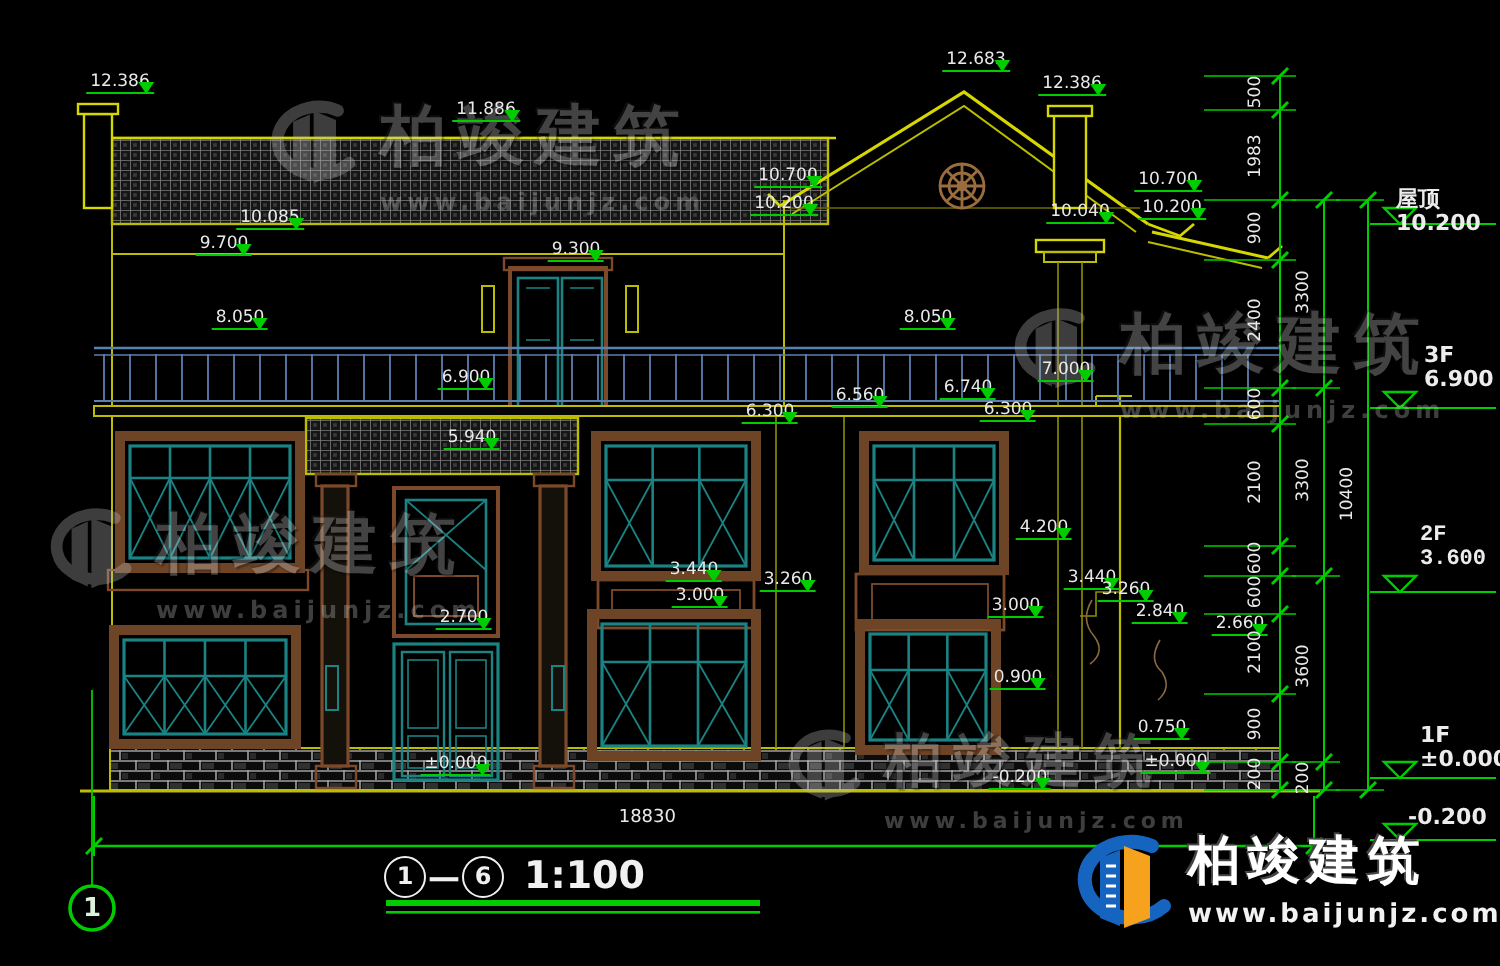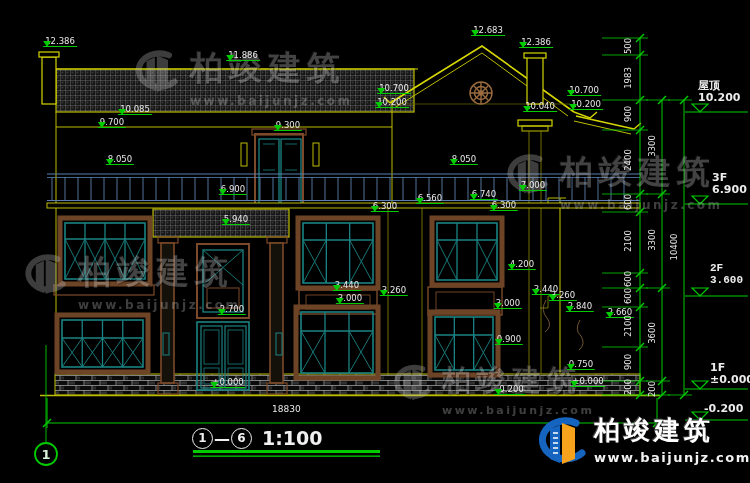--- a/index.html
+++ b/index.html
@@ -5,28 +5,28 @@
   html,body{margin:0;padding:0;background:#222;}
   #stage{position:relative;width:750px;height:483px;background:#000;overflow:hidden;
          font-family:"DejaVu Sans",sans-serif;}
   #cad{position:absolute;left:0;top:0;}
   
   .wm{position:absolute;display:flex;align-items:flex-start;opacity:.32;pointer-events:none;}
   .wm .col{display:flex;flex-direction:column;margin-left:8px;}
   .wm-title{color:#cfcfcf;font-weight:bold;letter-spacing:6px;text-shadow:1px 1px 1px #000, -1px -1px 0 #2a2a2a;white-space:nowrap;}
   .wm-url{color:#c2c2c2;font-weight:bold;letter-spacing:2.5px;margin-top:3px;white-space:nowrap;}
   
-  .mk{position:absolute;transform:translateX(-50%);text-align:left;color:#e9e9e9;
+  .mk{position:absolute;transform:translateX(-50%);text-align:right;color:#e9e9e9;
       font-size:8.5px;line-height:10px;white-space:nowrap;}
   .mk .ln{display:block;border-bottom:1px solid #00cc00;padding:0 2px;}
   .mk .tri{width:0;height:0;border:4px solid transparent;border-top:6px solid #00cc00;margin:-1px auto 0;}
   .rdim{position:absolute;color:#e9e9e9;font-size:8.5px;transform:translate(-50%,-50%) rotate(-90deg);white-space:nowrap;}
   .flr{position:absolute;color:#ececec;font-weight:bold;font-size:11px;line-height:12px;white-space:nowrap;}
   .flr .val{font-weight:bold;}
-  .dimtext{position:absolute;color:#e9e9e9;font-size:9px;text-align:left;}
+  .dimtext{position:absolute;color:#e9e9e9;font-size:9px;text-align:right;}
   
   .title-row{position:absolute;display:flex;align-items:center;color:#f0f0f0;}
   .circle-num{width:19px;height:19px;border:1.6px solid #f0f0f0;border-radius:50%;
       display:flex;align-items:center;justify-content:center;font-size:12px;font-weight:bold;}
   .t-dash{font-weight:bold;font-size:16px;margin:0 1px;}
   .t-name{font-size:24px;font-weight:bold;letter-spacing:1px;margin-left:3px;}
   .t-scale{font-size:19px;font-weight:bold;margin-left:10px;}
   .bubble-num{position:absolute;color:#d9f2d9;font-size:13px;font-weight:bold;
       transform:translateX(-50%);}
   
@@ -391,21 +391,21 @@
       <div class="rdim" style="left: 628px; top: 279px;">600</div>
       <div class="rdim" style="left: 628px; top: 296px;">600</div>
       <div class="rdim" style="left: 628px; top: 326px;">2100</div>
       <div class="rdim" style="left: 628px; top: 362px;">900</div>
       <div class="rdim" style="left: 628px; top: 387px;">200</div>
       <div class="rdim" style="left: 652px; top: 146px;">3300</div>
       <div class="rdim" style="left: 652px; top: 240px;">3300</div>
       <div class="rdim" style="left: 652px; top: 333px;">3600</div>
       <div class="rdim" style="left: 652px; top: 389px;">200</div>
       <div class="rdim" style="left: 674px; top: 247px;">10400</div>
-      <div class="flr" style="left: 698px; top: 80px;">
+      <div class="flr" style="left: 698px; top: 94px;">
         <div>屋顶</div>
         <div class="val">10.200</div>
       </div>
       <div class="flr" style="left: 712px; top: 172px;">
         <div>3F</div>
         <div class="val">6.900</div>
       </div>
       <div class="flr" style="left: 710px; top: 262px; font-family: Liberation Mono, monospace;">
         <div>2F</div>
         <div class="val">3.600</div>

